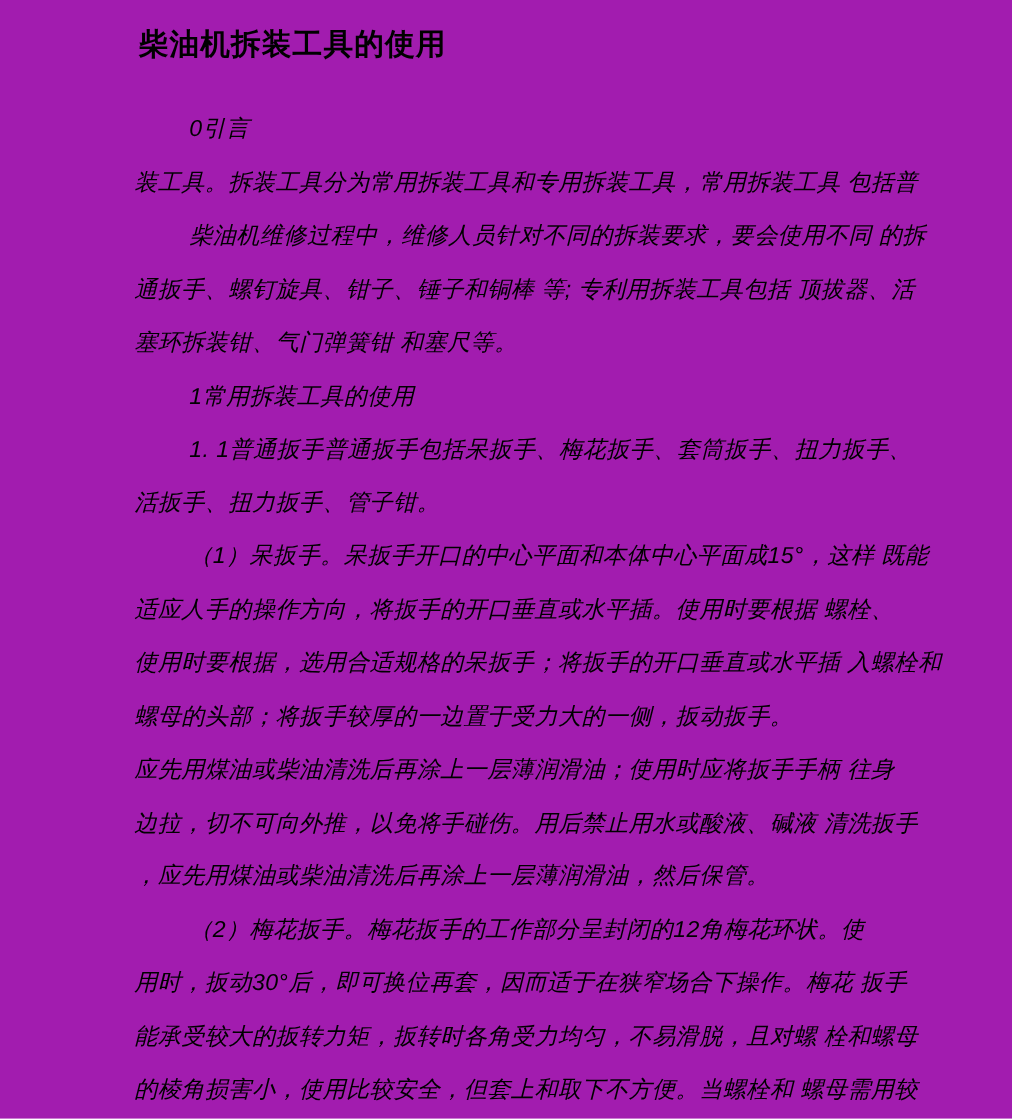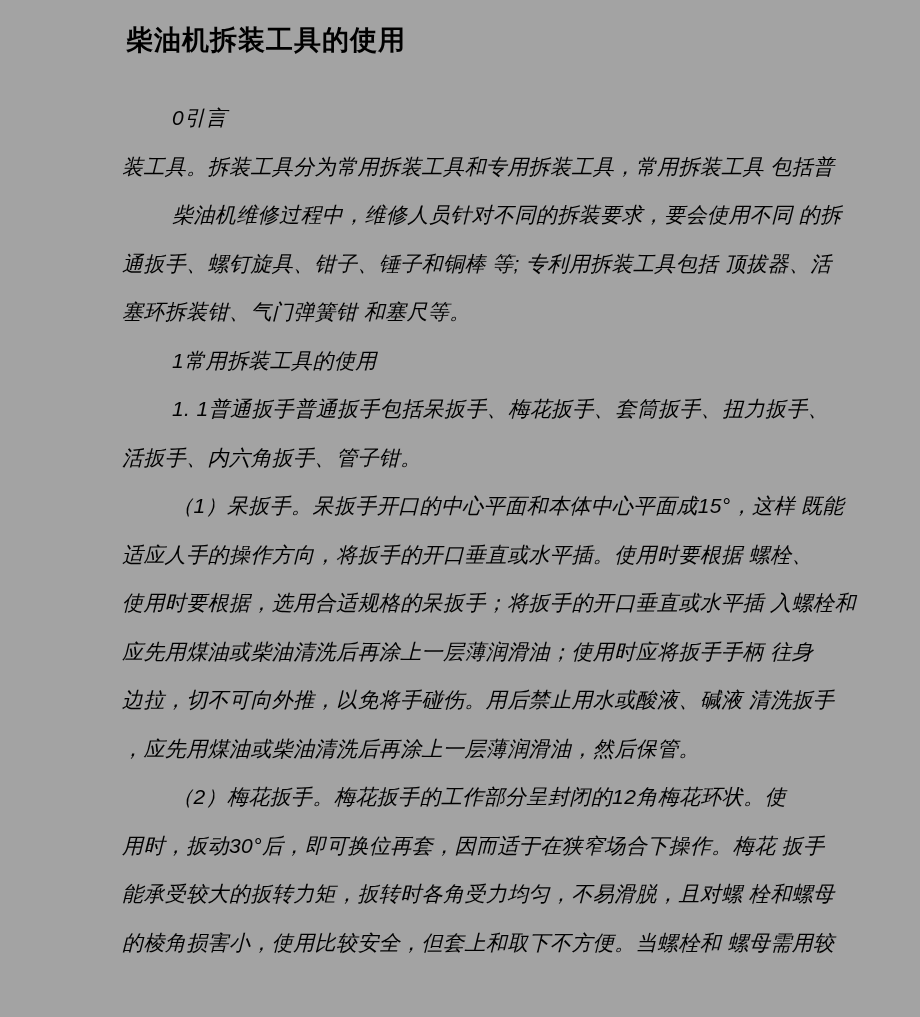--- a/index.html
+++ b/index.html
@@ -4,21 +4,21 @@
 <style>
   html, body {
     margin: 0;
     padding: 0;
     background: #ffffff;
   }
   .page {
     position: relative;
     width: 920px;
     height: 1017px;
-    background: #a3a3a3;
+    background: #a21caf;
     color: #000000;
     font-family: "Liberation Sans", "DejaVu Sans", sans-serif;
     overflow: hidden;
   }
   .doc-title {
     position: absolute;
     left: 126px;
     top: 4px;
     font-size: 27px;
     line-height: 36px;
@@ -53,24 +53,25 @@
   <h1 class="doc-title">柴油机拆装工具的使用</h1>
 
   <div class="doc-body">
     <div class="line indent">0引言</div>
     <div class="line">装工具。拆装工具分为常用拆装工具和专用拆装工具，常用拆装工具 包括普</div>
     <div class="line indent">柴油机维修过程中，维修人员针对不同的拆装要求，要会使用不同 的拆</div>
     <div class="line">通扳手、螺钉旋具、钳子、锤子和铜棒 等; 专利用拆装工具包括 顶拔器、活</div>
     <div class="line">塞环拆装钳、气门弹簧钳 和塞尺等。</div>
     <div class="line indent">1常用拆装工具的使用</div>
     <div class="line indent">1. 1普通扳手普通扳手包括呆扳手、梅花扳手、套筒扳手、扭力扳手、</div>
-    <div class="line">活扳手、内六角扳手、管子钳。</div>
+    <div class="line">活扳手、扭力扳手、管子钳。</div>
     <div class="line indent">（1）呆扳手。呆扳手开口的中心平面和本体中心平面成15°，这样 既能</div>
     <div class="line">适应人手的操作方向，将扳手的开口垂直或水平插。使用时要根据 螺栓、</div>
     <div class="line">使用时要根据，选用合适规格的呆扳手；将扳手的开口垂直或水平插 入螺栓和</div>
+    <div class="line">螺母的头部；将扳手较厚的一边置于受力大的一侧，扳动扳手。</div>
     <div class="line">应先用煤油或柴油清洗后再涂上一层薄润滑油；使用时应将扳手手柄 往身</div>
     <div class="line">边拉，切不可向外推，以免将手碰伤。用后禁止用水或酸液、碱液 清洗扳手</div>
     <div class="line">，应先用煤油或柴油清洗后再涂上一层薄润滑油，然后保管。</div>
     <div class="line indent">（2）梅花扳手。梅花扳手的工作部分呈封闭的12角梅花环状。使</div>
     <div class="line">用时，扳动30°后，即可换位再套，因而适于在狭窄场合下操作。梅花 扳手</div>
     <div class="line">能承受较大的扳转力矩，扳转时各角受力均匀，不易滑脱，且对螺 栓和螺母</div>
     <div class="line">的棱角损害小，使用比较安全，但套上和取下不方便。当螺栓和 螺母需用较</div>
   </div>
 
 </div>

